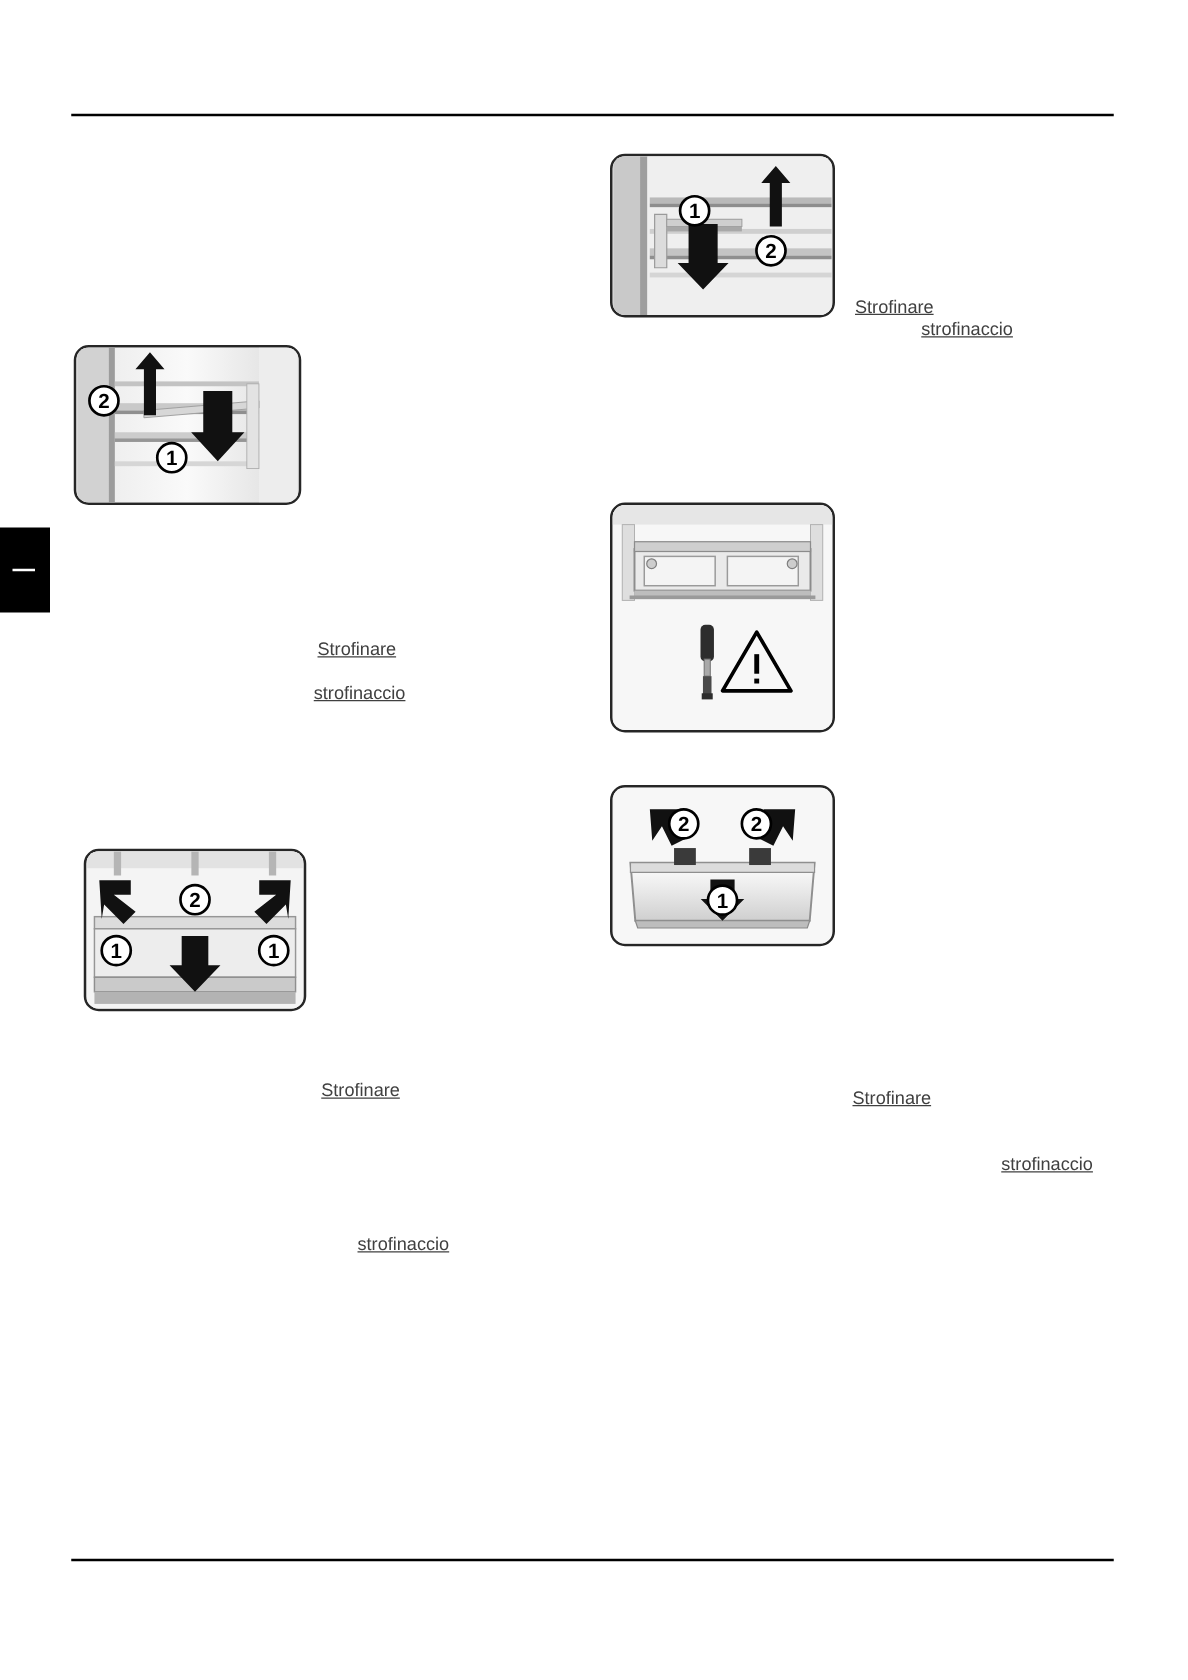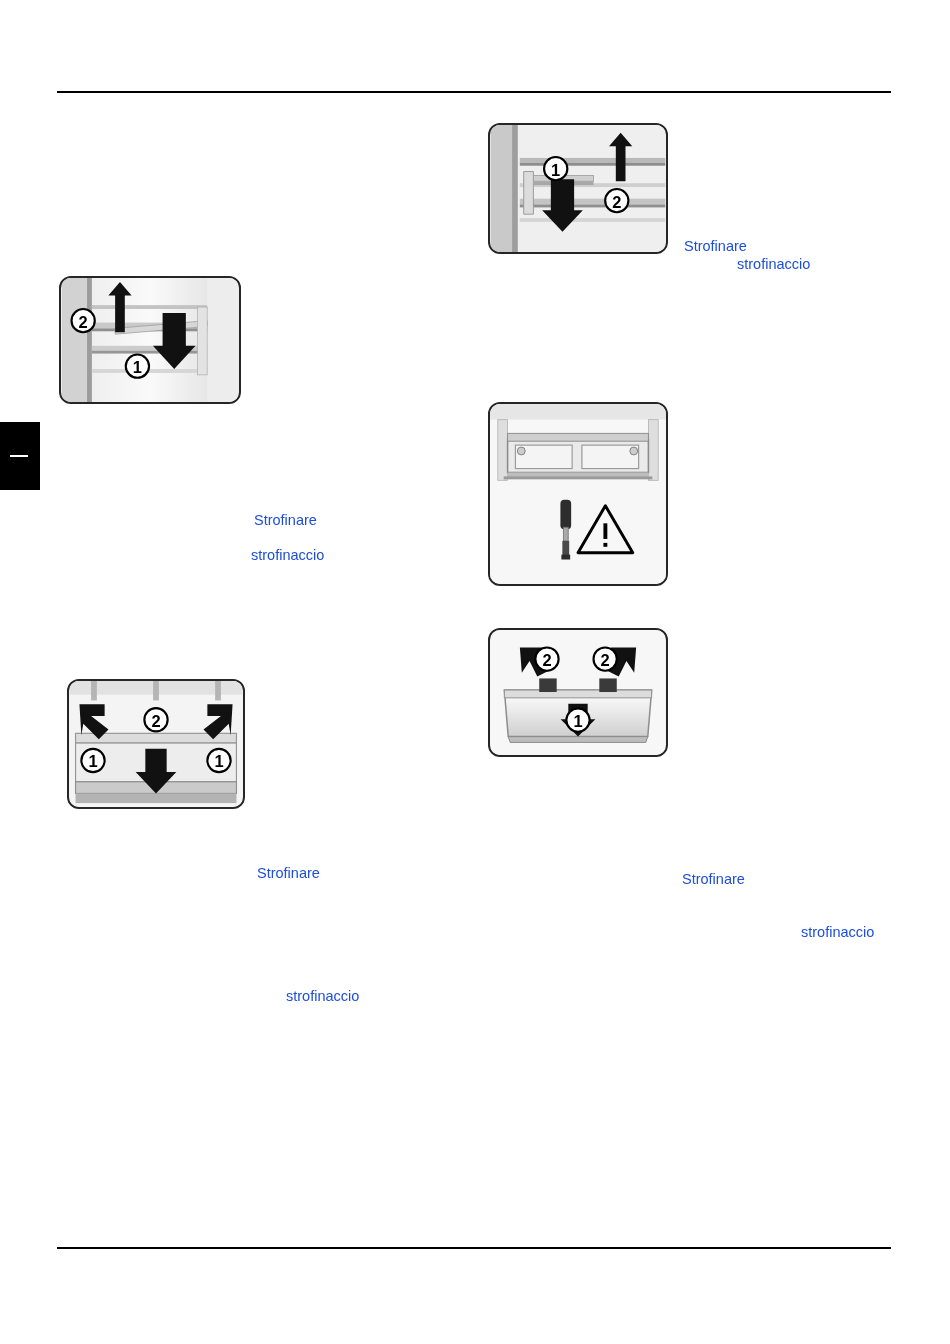--- a/index.html
+++ b/index.html
@@ -40,22 +40,23 @@
     top: 33px;
     width: 18px;
     height: 2px;
     background: #ffffff;
   }
 
   .caption {
     position: absolute;
     font-size: 14.5px;
     line-height: 18px;
-    color: #1d4ed8;
+    color: #404040;
     white-space: pre;
+    text-decoration: underline;
   }
 
   
   .fig {
     position: absolute;
     box-sizing: border-box;
     border: 2px solid #262626;
     border-radius: 12px;
     background: #f2f2f2;
     overflow: hidden;

